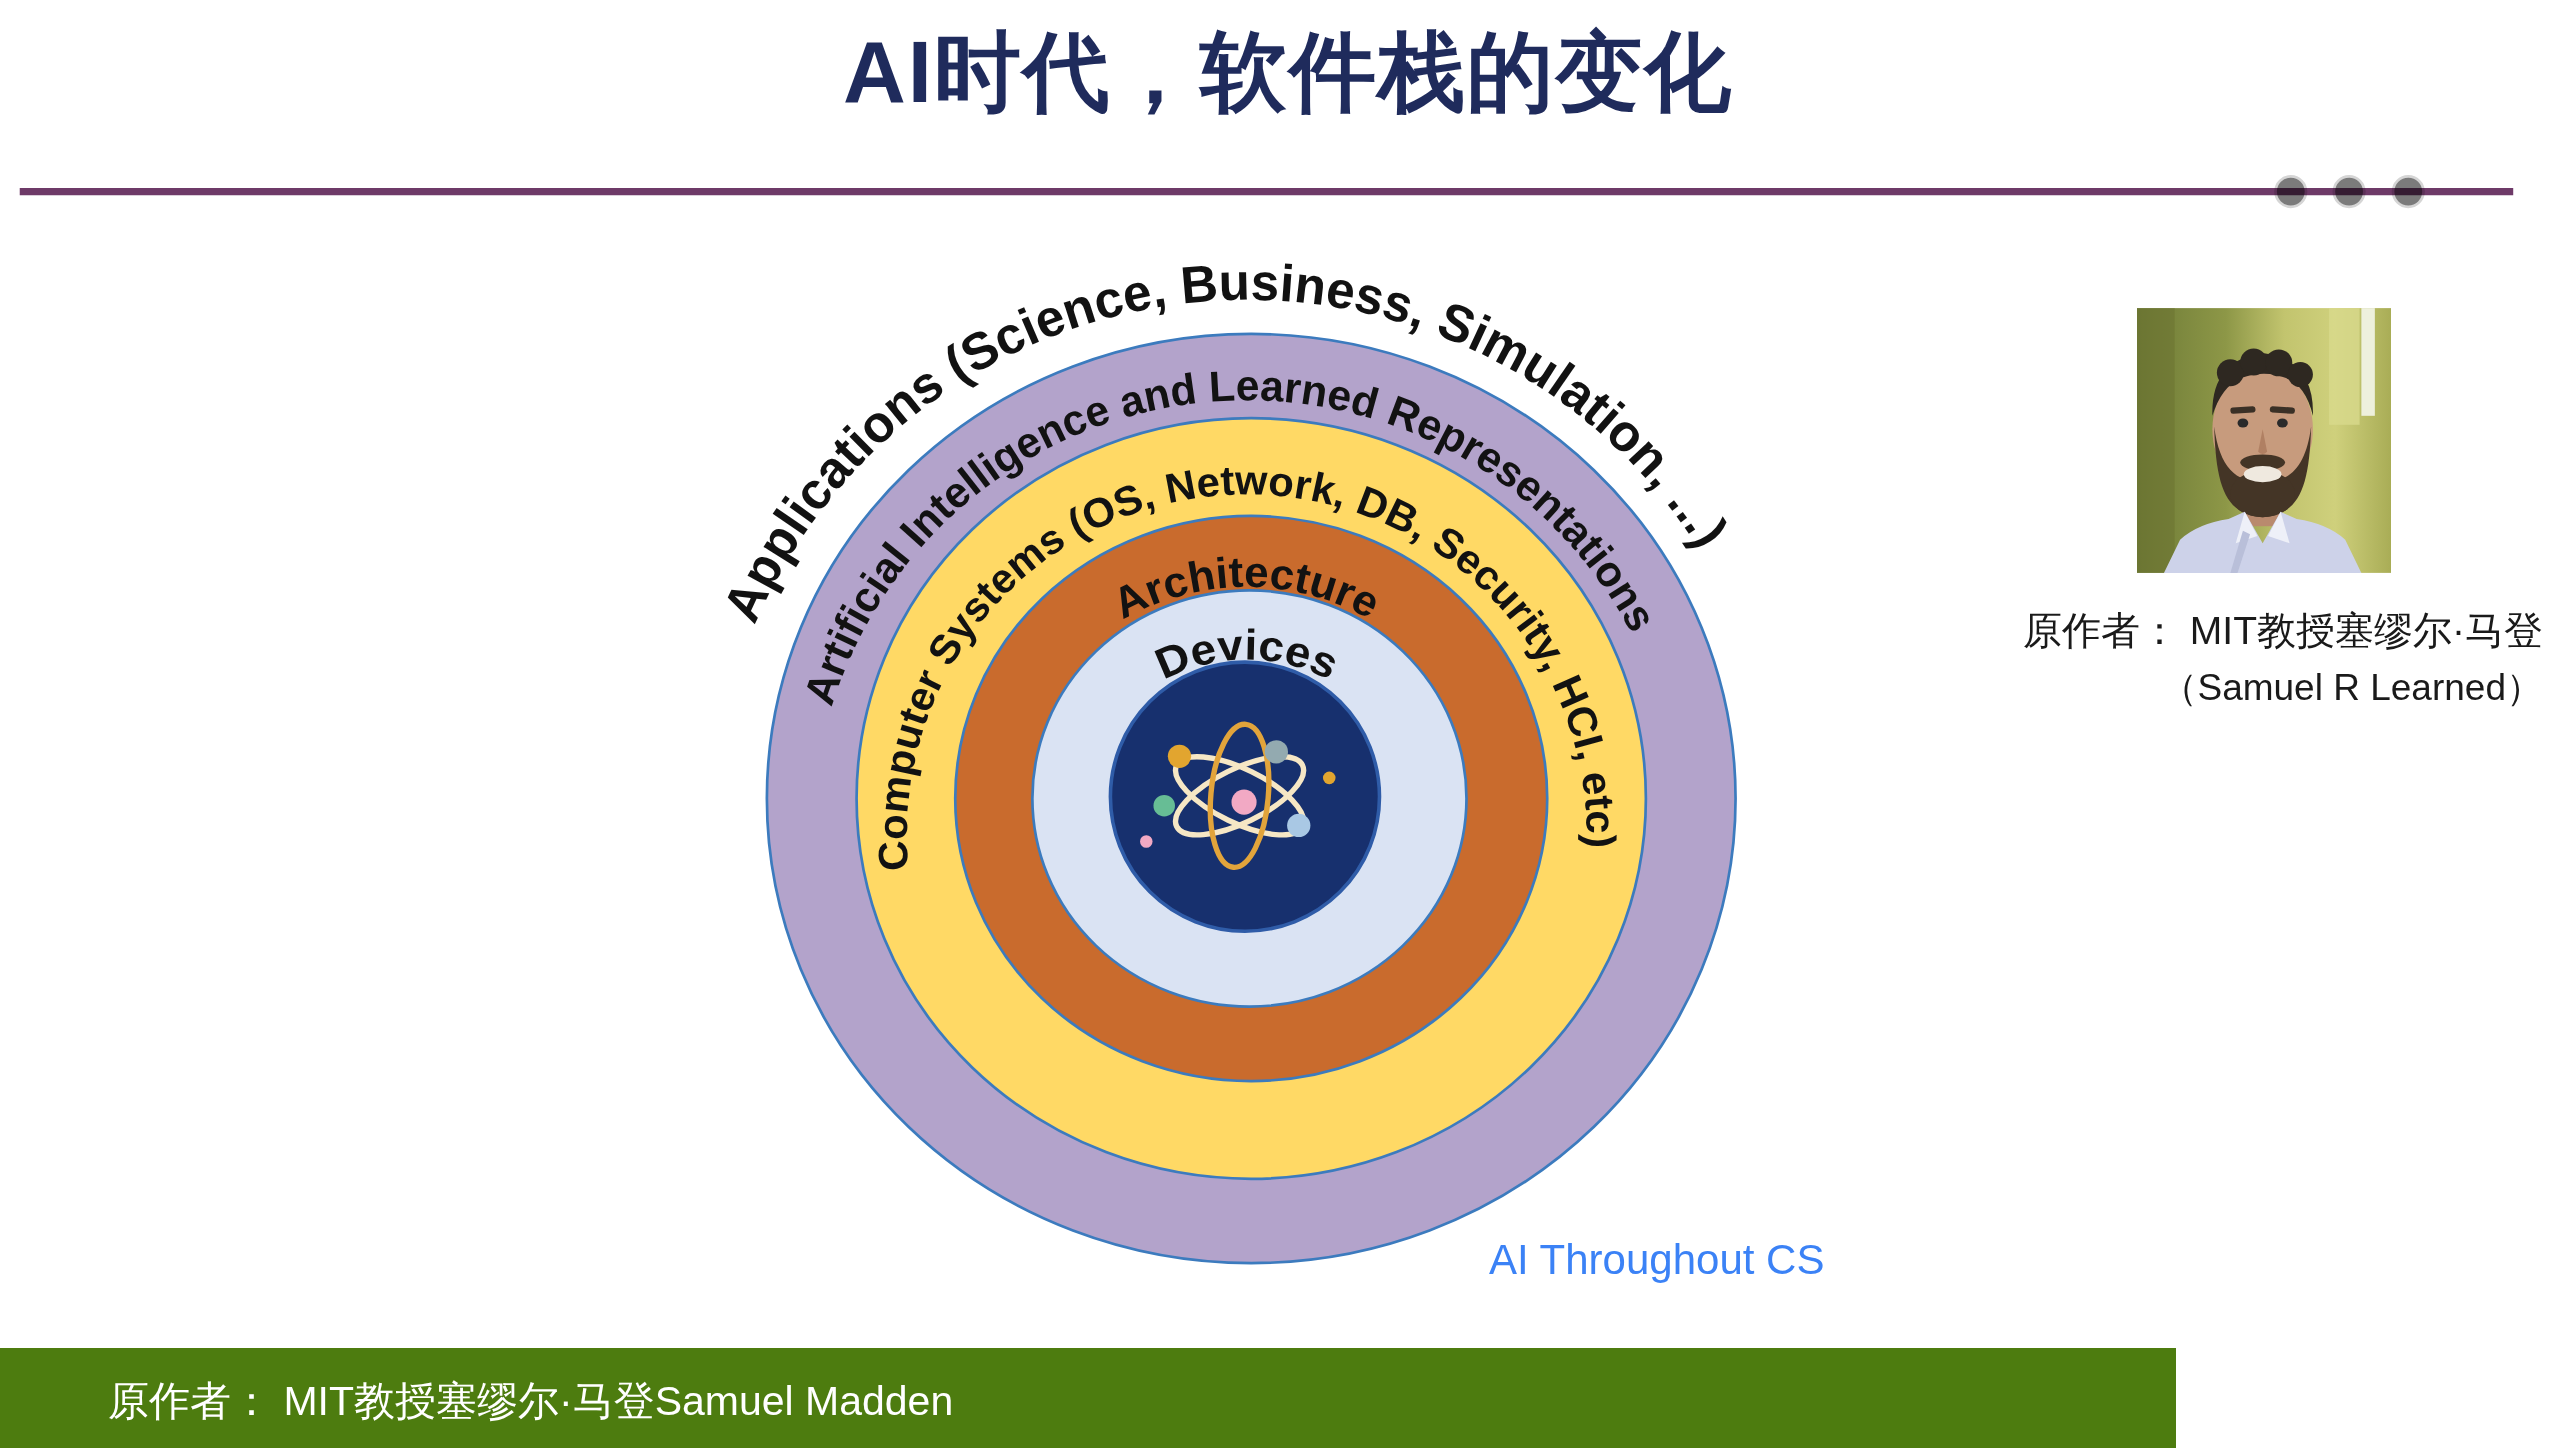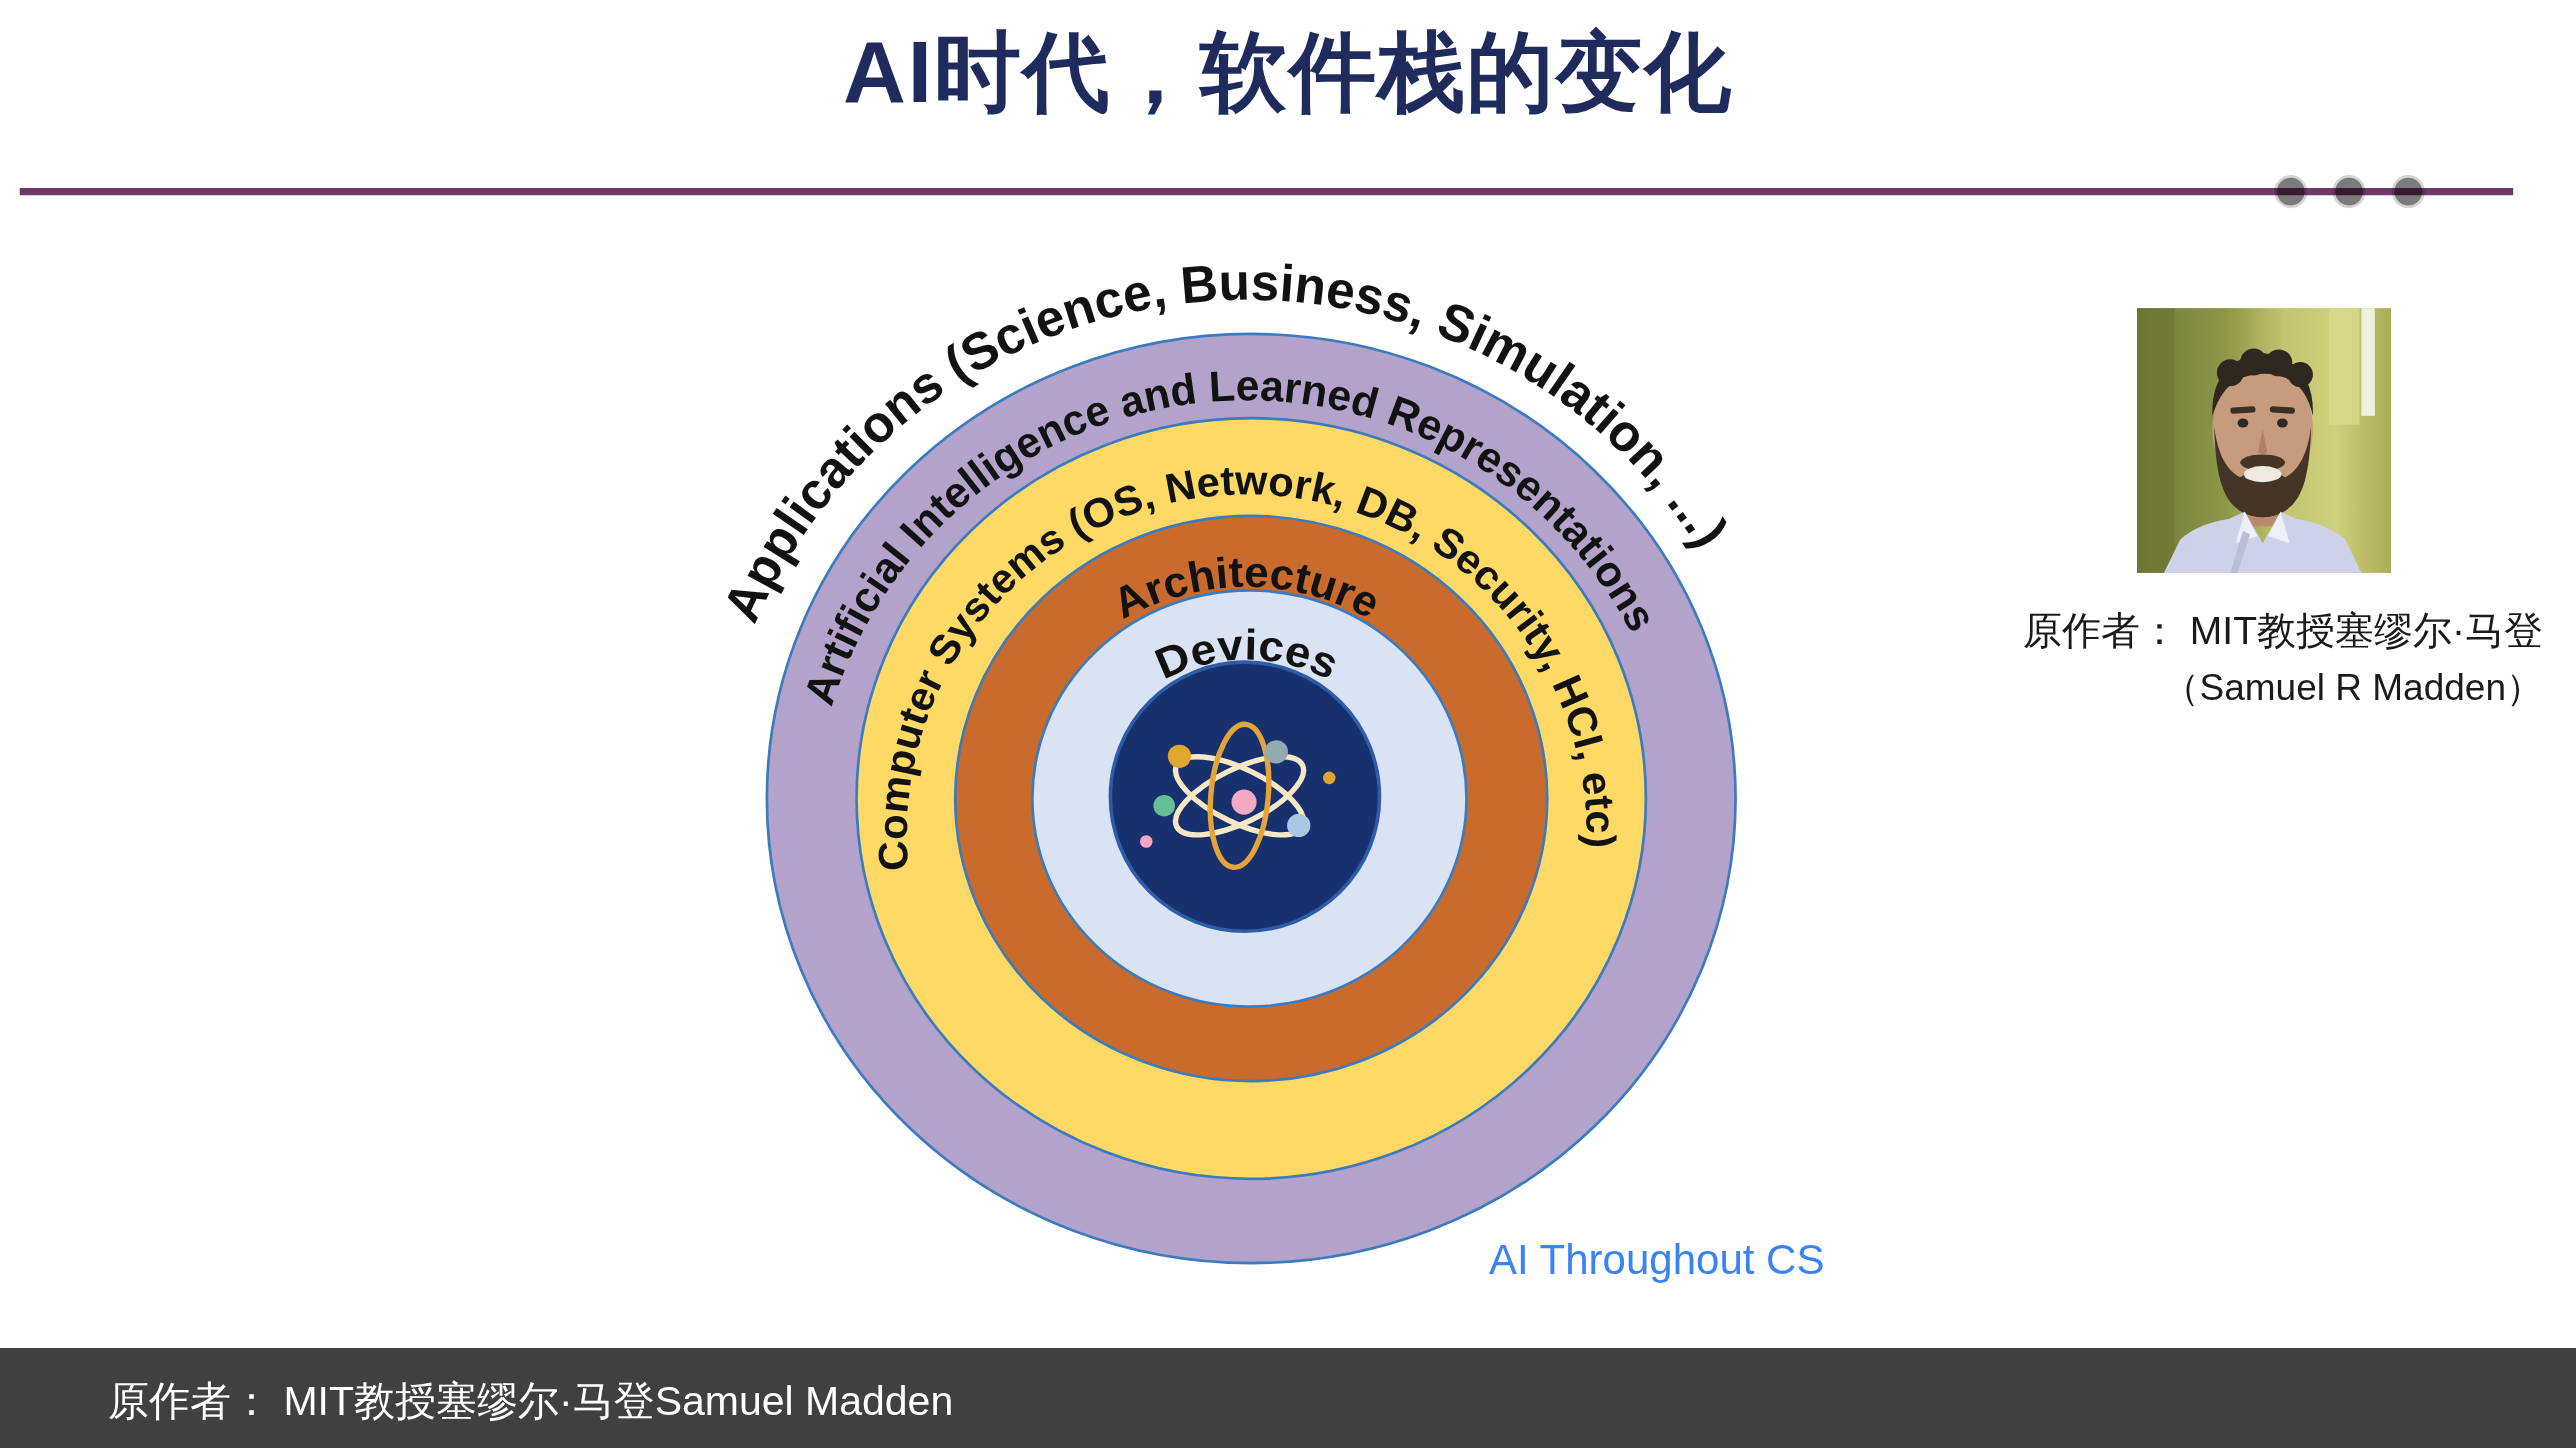--- a/index.html
+++ b/index.html
@@ -69,22 +69,22 @@
     white-space:nowrap;
   }
   .author-caption .cap-line2{
     font-size:37px;
     line-height:1.5;
     white-space:nowrap;
   }
   .footer-bar{
     position:absolute;
     left:0; top:1348px;
-    width:2576px; height:100px;
-    background:#404040;
+    width:2176px; height:100px;
+    background:#4d7c0f;
   }
   .footer-text{
     position:absolute;
     left:108px; top:0;
     height:100px;
     line-height:106px;
     font-size:41px;
     color:#ffffff;
     white-space:nowrap;
   }
@@ -191,21 +191,21 @@
 
       <path d="M 30 295 L 48 258 Q 68 240 102 235 L 120 227 L 140 262 L 160 227 L 178 235 Q 212 240 232 258 L 250 295 Z" fill="#cdd2e9"></path>
       <polygon points="120,227 134,254 110,262" fill="#eef0f8"></polygon>
       <polygon points="160,227 146,254 170,262" fill="#eef0f8"></polygon>
       <path d="M 118 248 L 104 295 L 112 295 L 126 252 Z" fill="#b9bfd9"></path>
     </svg>
   </div>
 
   <div class="author-caption">
     <div class="cap-line1">原作者： MIT教授塞缪尔·马登</div>
-    <div class="cap-line2">（Samuel R Madden）</div>
+    <div class="cap-line2">（Samuel R Learned）</div>
   </div>
 
   <div class="footer-bar">
     <div class="footer-text">原作者： MIT教授塞缪尔·马登Samuel Madden</div>
   </div>
 
 </div>
 
 
 </body></html>

